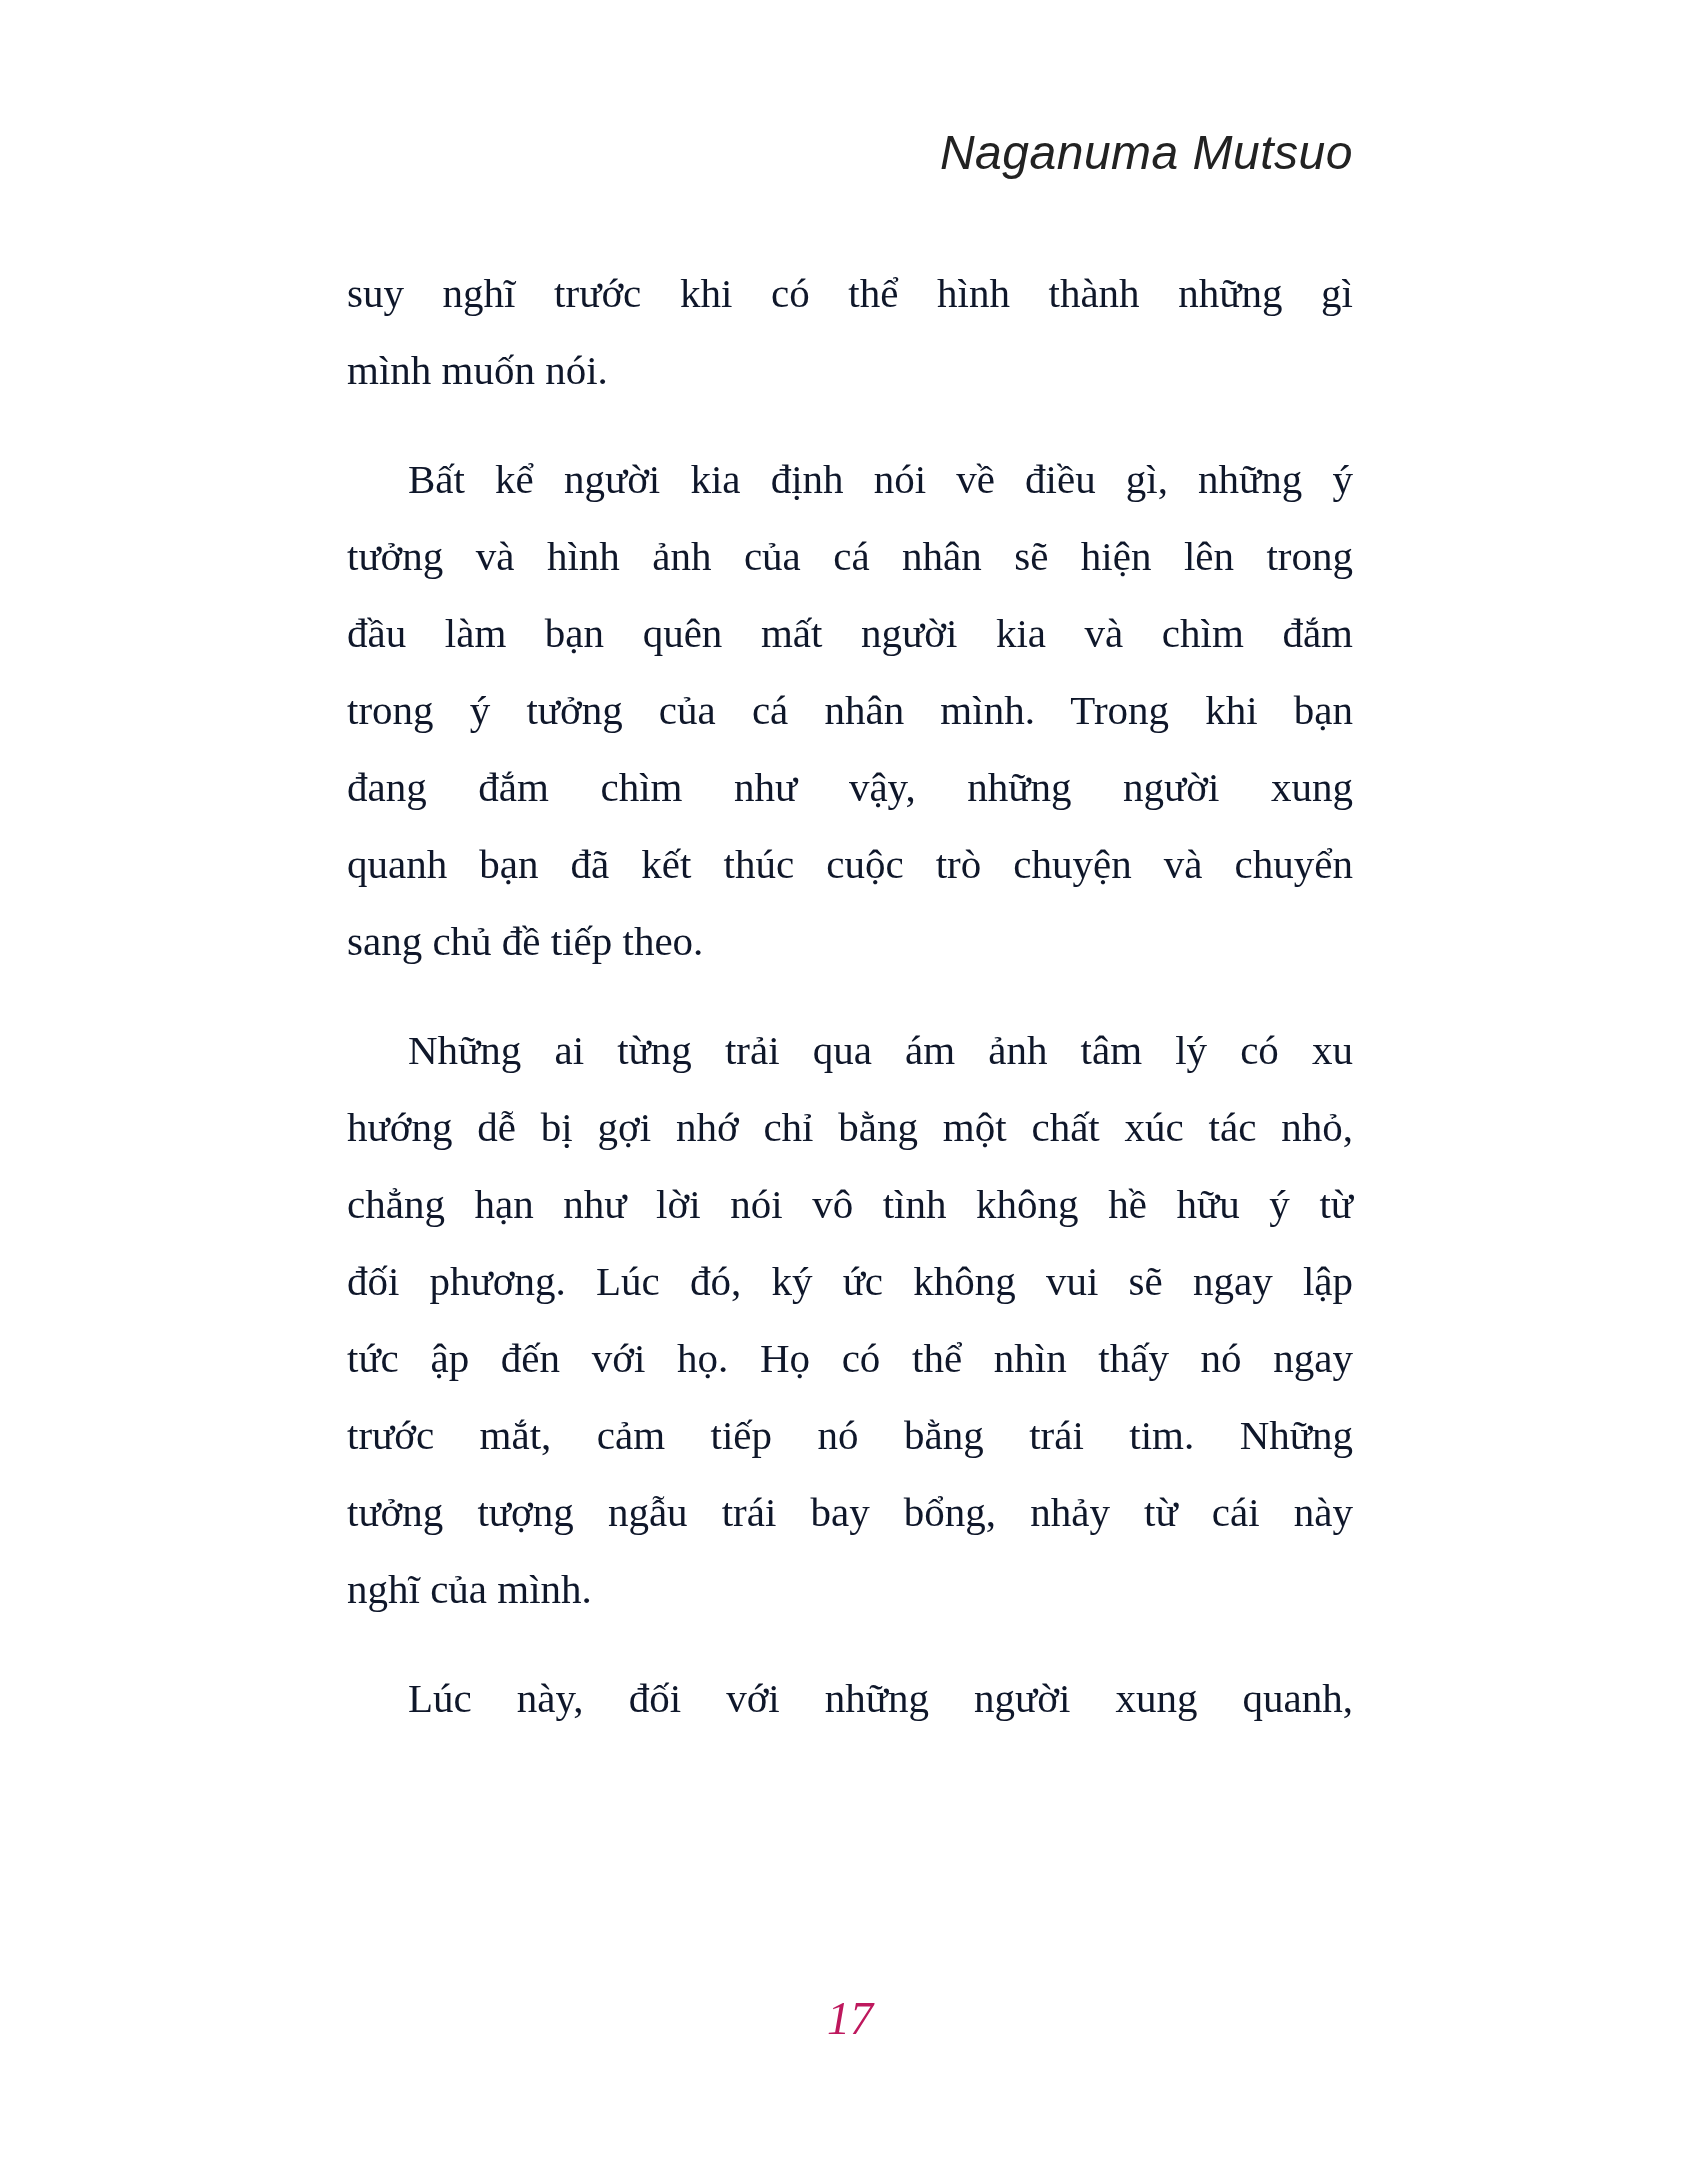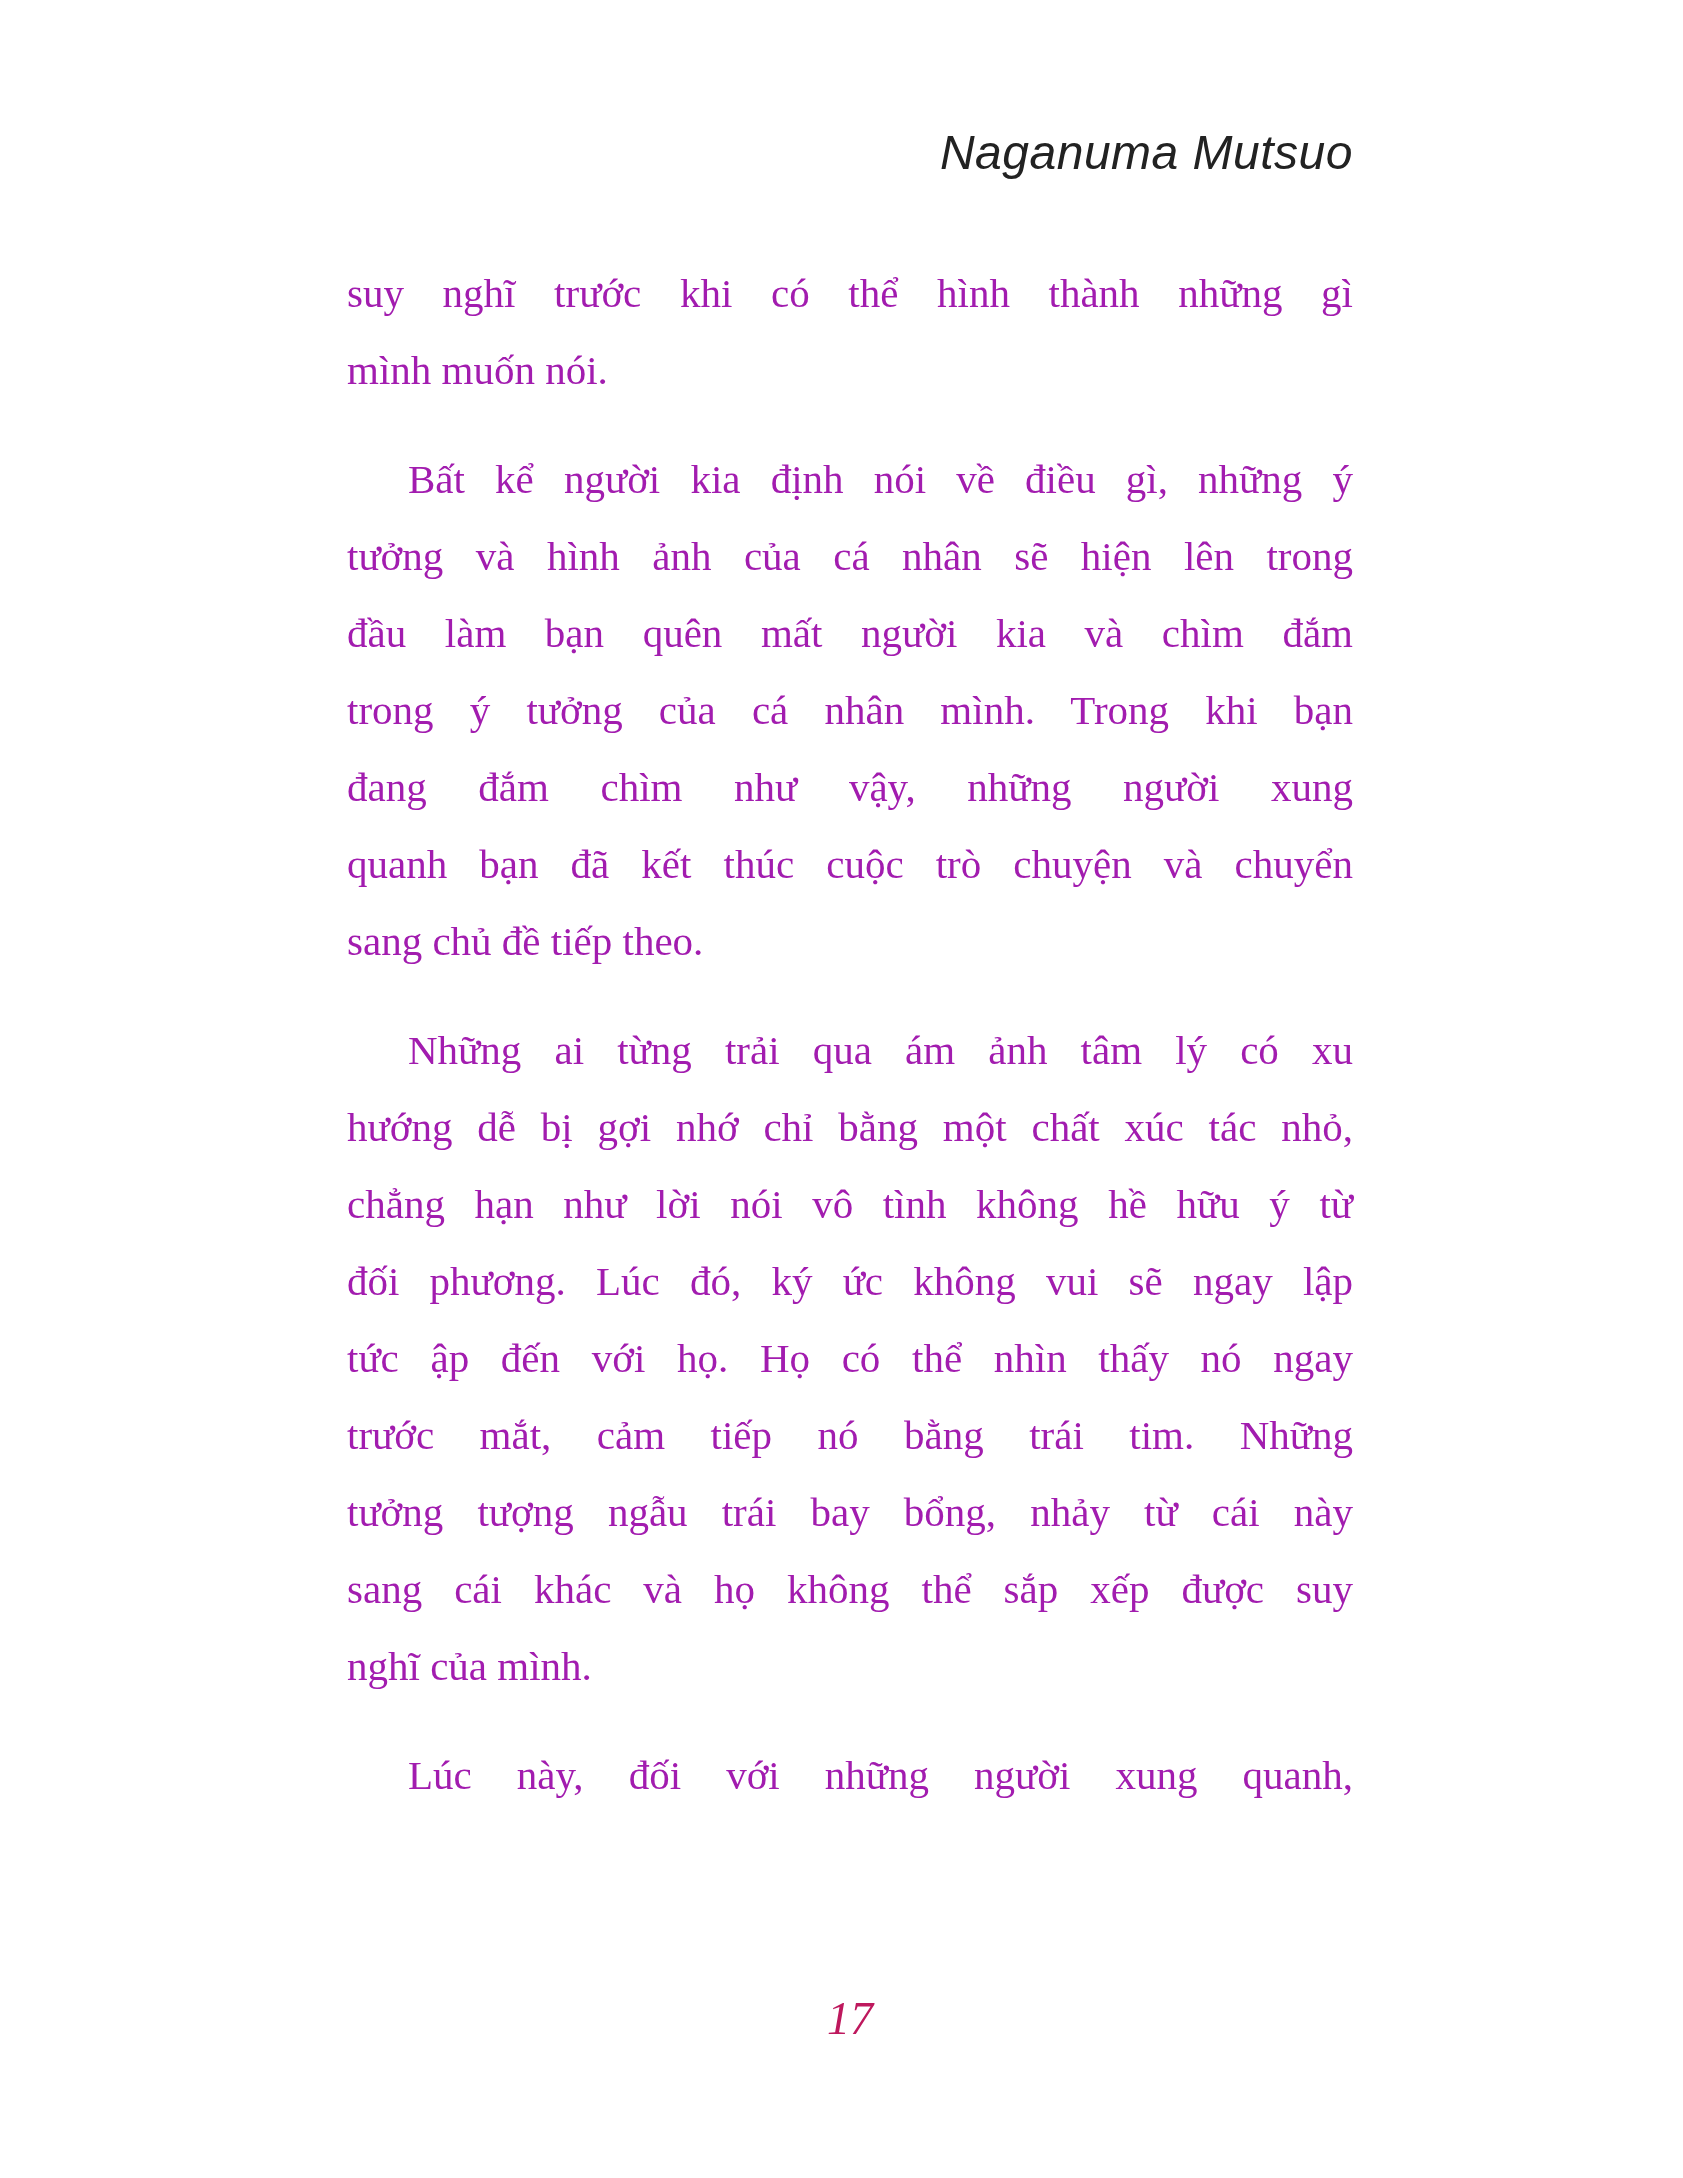--- a/index.html
+++ b/index.html
@@ -28,21 +28,21 @@
     color: #222222;
     letter-spacing: 0.5px;
   }
   .text-block {
     position: absolute;
     left: 347px;
     top: 255px;
     width: 1006px;
     font-family: "Liberation Serif", "DejaVu Serif", serif;
     font-size: 41px;
-    color: #a21caf;
+    color: #0f172a;
   }
   .para {
     margin: 0 0 32px 0;
   }
   .line {
     line-height: 77px;
     white-space: nowrap;
     text-align: justify;
     text-align-last: justify;
   }
@@ -87,21 +87,20 @@
         <div class="line left-last">sang chủ đề tiếp theo.</div>
       </div>
       <div class="para indent">
         <div class="line">Những ai từng trải qua ám ảnh tâm lý có xu</div>
         <div class="line">hướng dễ bị gợi nhớ chỉ bằng một chất xúc tác nhỏ,</div>
         <div class="line">chẳng hạn như lời nói vô tình không hề hữu ý từ</div>
         <div class="line">đối phương. Lúc đó, ký ức không vui sẽ ngay lập</div>
         <div class="line">tức ập đến với họ. Họ có thể nhìn thấy nó ngay</div>
         <div class="line">trước mắt, cảm tiếp nó bằng trái tim. Những</div>
         <div class="line">tưởng tượng ngẫu trái bay bổng, nhảy từ cái này</div>
-        <div class="line">sang cái khác và họ không thể sắp xếp được suy</div>
         <div class="line left-last">nghĩ của mình.</div>
       </div>
       <div class="para indent">
         <div class="line">Lúc này, đối với những người xung quanh,</div>
       </div>
     </div>
 
   <div class="page-number">17</div>
 
 </div>

